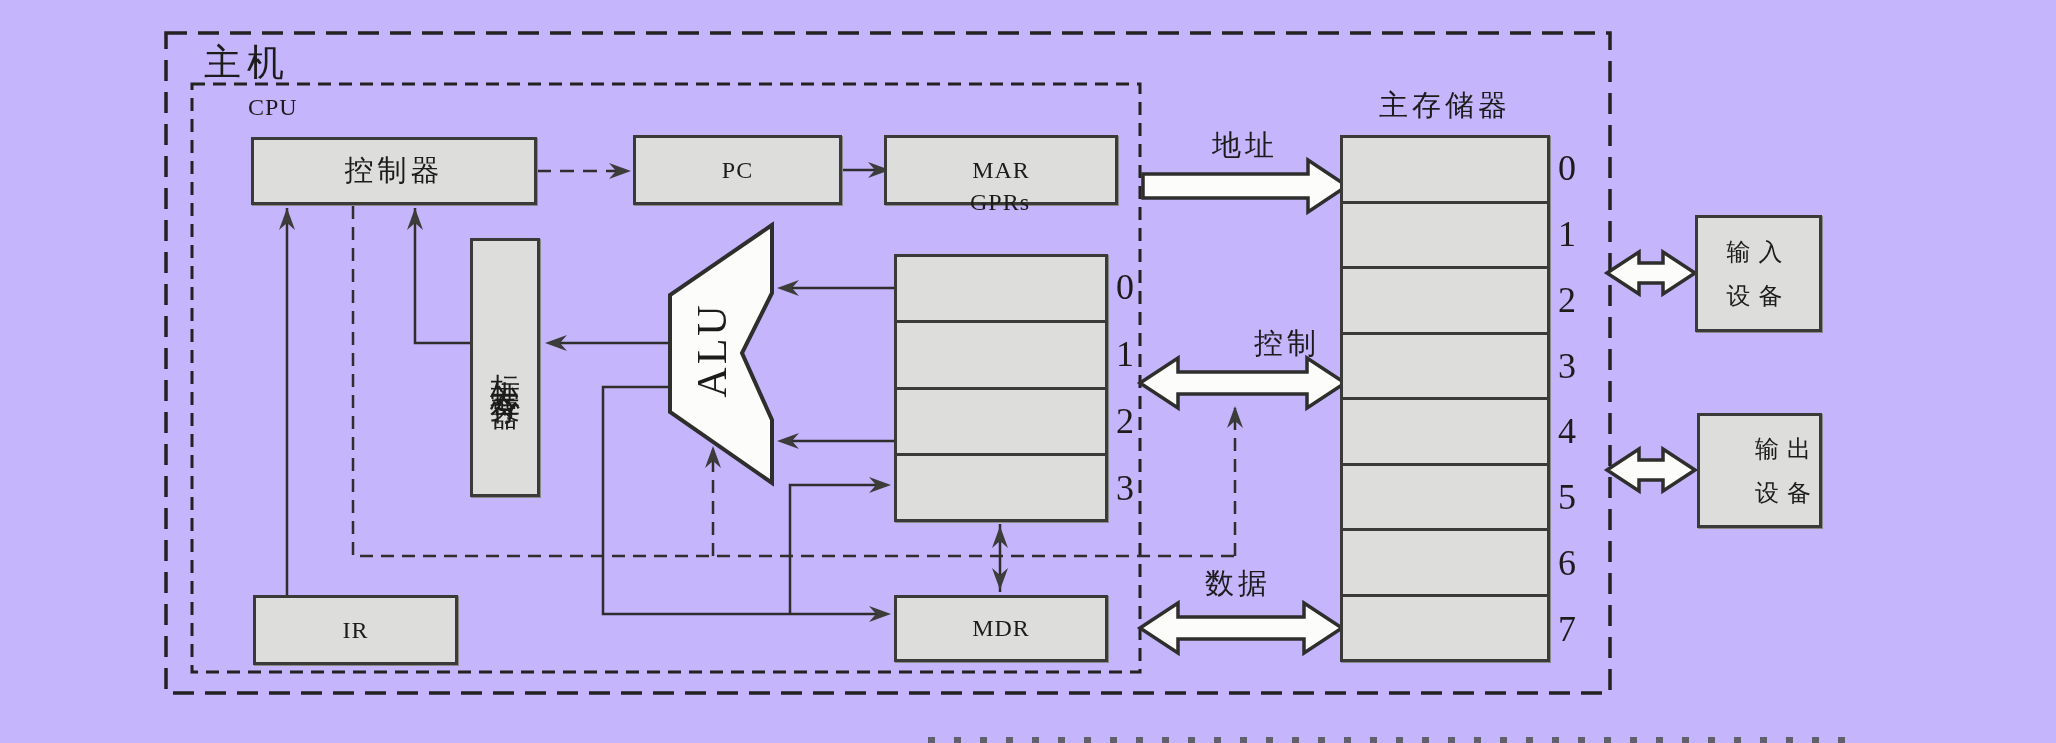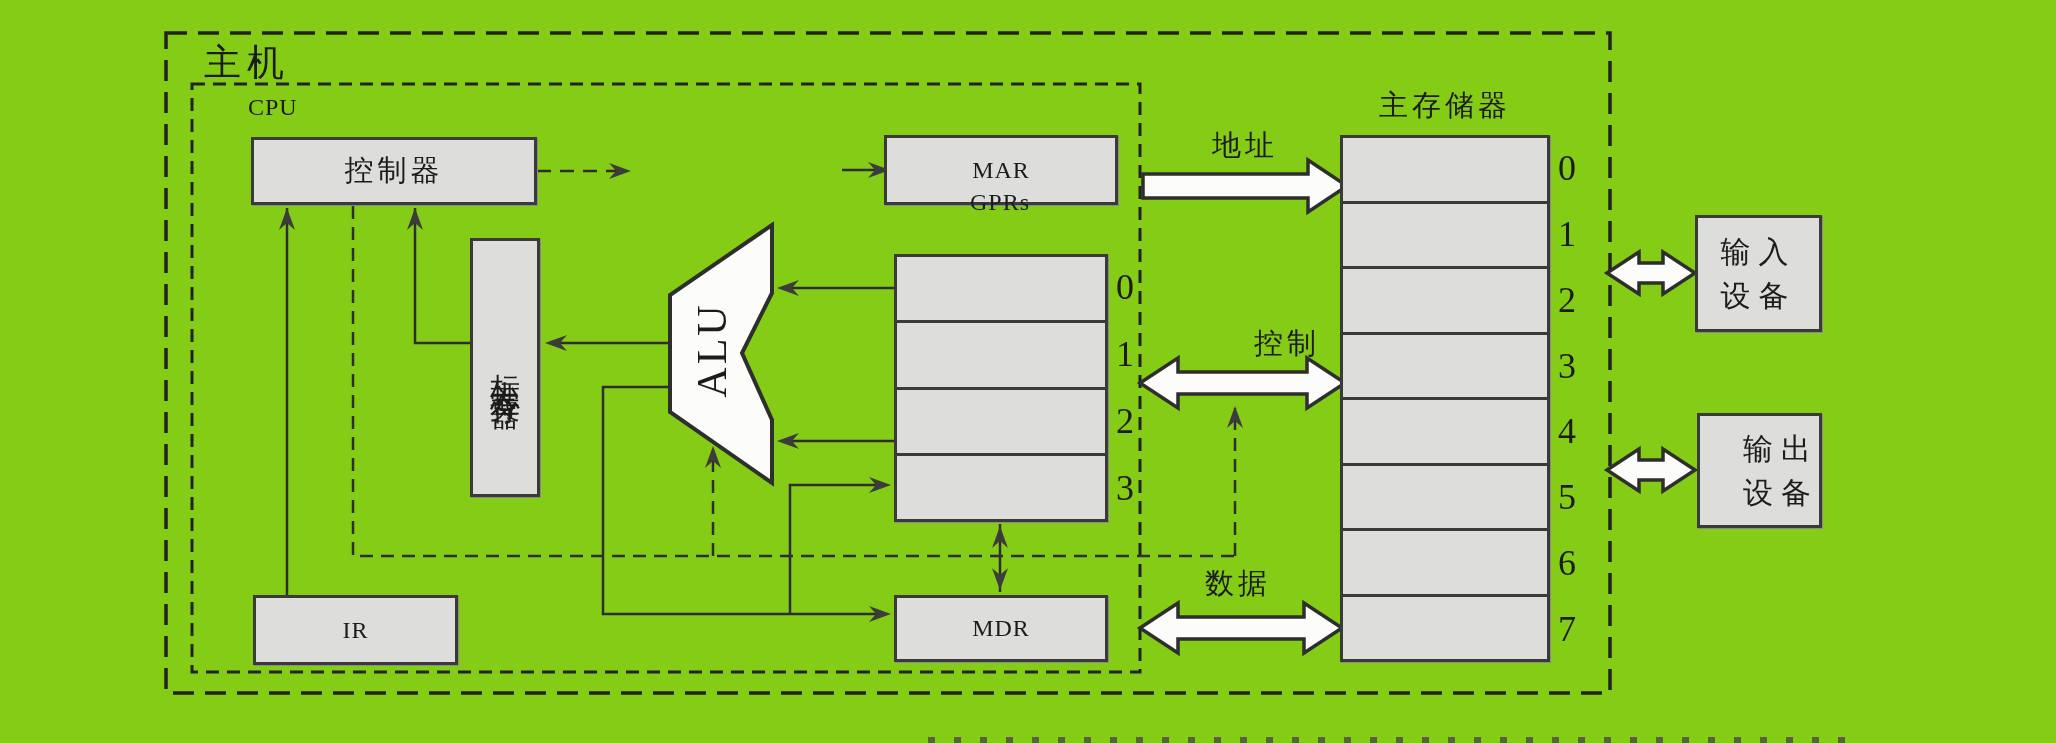--- a/index.html
+++ b/index.html
@@ -1,18 +1,18 @@
 <!DOCTYPE html>
 <html><head>
 <meta charset="utf-8">
 <style>
   html,body{margin:0;padding:0;background:#ffffff;}
   .canvas{
     position:relative;width:2056px;height:743px;overflow:hidden;
-    background:#84cc16;
+    background:#c4b5fd;
     font-family:"Liberation Serif","DejaVu Serif",serif;
     color:#1c1c1a;
   }
   .layer{position:absolute;left:0;top:0;}
   .box{
     position:absolute;box-sizing:border-box;
     background:#dddddb;border:3px solid #3a3a38;
     display:flex;align-items:center;justify-content:center;
     box-shadow:1px 1px 0 #8a8a88;
   }
@@ -21,21 +21,21 @@
   .cn{font-size:29px;letter-spacing:4px;}
   .floatlbl{position:absolute;text-align:center;white-space:nowrap;}
   .rowstack{flex-direction:column;align-items:stretch;justify-content:stretch;padding:0;}
   .rowstack .cell{flex:1 1 0;border-bottom:3px solid #3a3a38;}
   .rowstack .cell:last-child{border-bottom:none;}
   .digit{position:absolute;font-size:36px;line-height:44px;width:44px;text-align:left;}
   .vtext{
     writing-mode:vertical-rl;text-orientation:upright;
     font-size:30px;letter-spacing:7px;line-height:1;
   }
-  .devtext{font-size:30px;line-height:44px;letter-spacing:8px;text-align:center;}
+  .devtext{font-size:24px;line-height:44px;letter-spacing:8px;text-align:center;}
   .alu-label{
     position:absolute;left:642px;top:328px;width:140px;height:44px;
     line-height:44px;text-align:center;font-size:42px;letter-spacing:3px;
     transform:rotate(-90deg);
   }
   .caption-frag{
     position:absolute;left:928px;top:737px;width:926px;height:6px;
     background:repeating-linear-gradient(90deg,#4a4a48 0 7px,transparent 7px 26px);
     opacity:.8;
   }
@@ -106,20 +106,23 @@
     </g>
   </svg>
 
   <div class="floatlbl" style="left:204px;top:38px;font-size:37px;letter-spacing:6px;">主机</div>
   <div class="floatlbl latin" style="left:248px;top:94px;">CPU</div>
 
   <div class="box" style="left:251px;top:137px;width:286px;height:68px;">
     <span class="lbl cn">控制器</span>
   </div>
 
+  <div class="box" style="left:633px;top:135px;width:209px;height:70px;">
+    <span class="lbl latin">PC</span>
+  </div>
 
   <div class="box" style="left:884px;top:135px;width:234px;height:70px;">
     <span class="lbl latin">MAR</span>
   </div>
 
   <div class="box" style="left:470px;top:238px;width:70px;height:259px;">
     <span class="vtext">标志寄存器</span>
   </div>
 
   <div class="alu-label">ALU</div>

